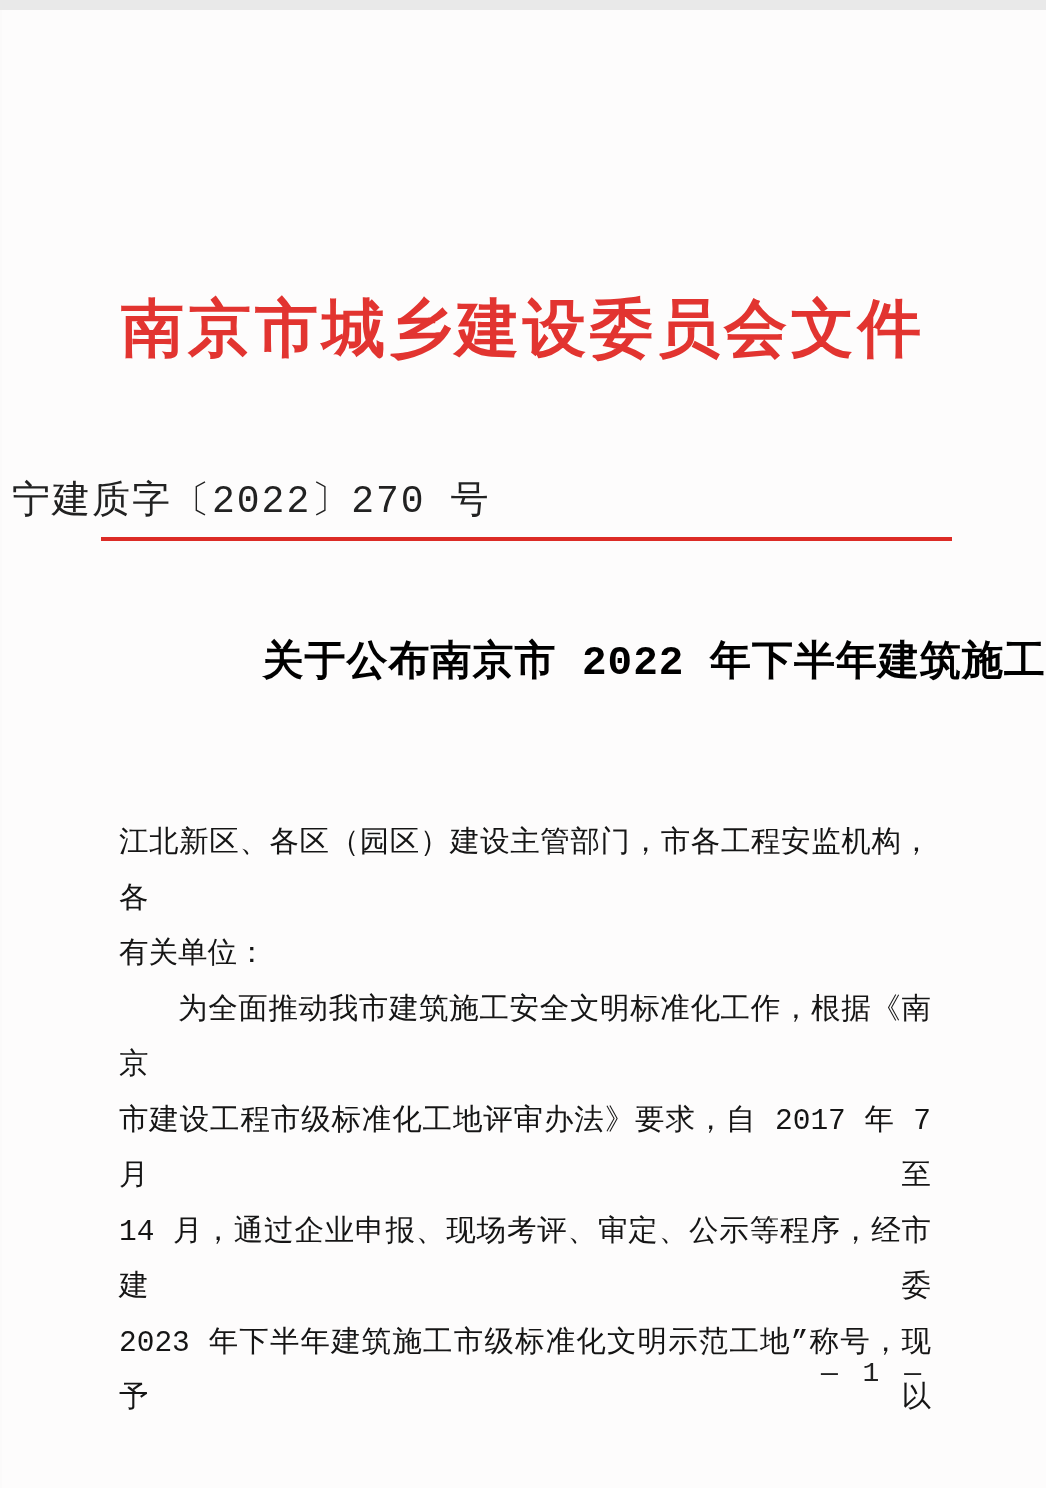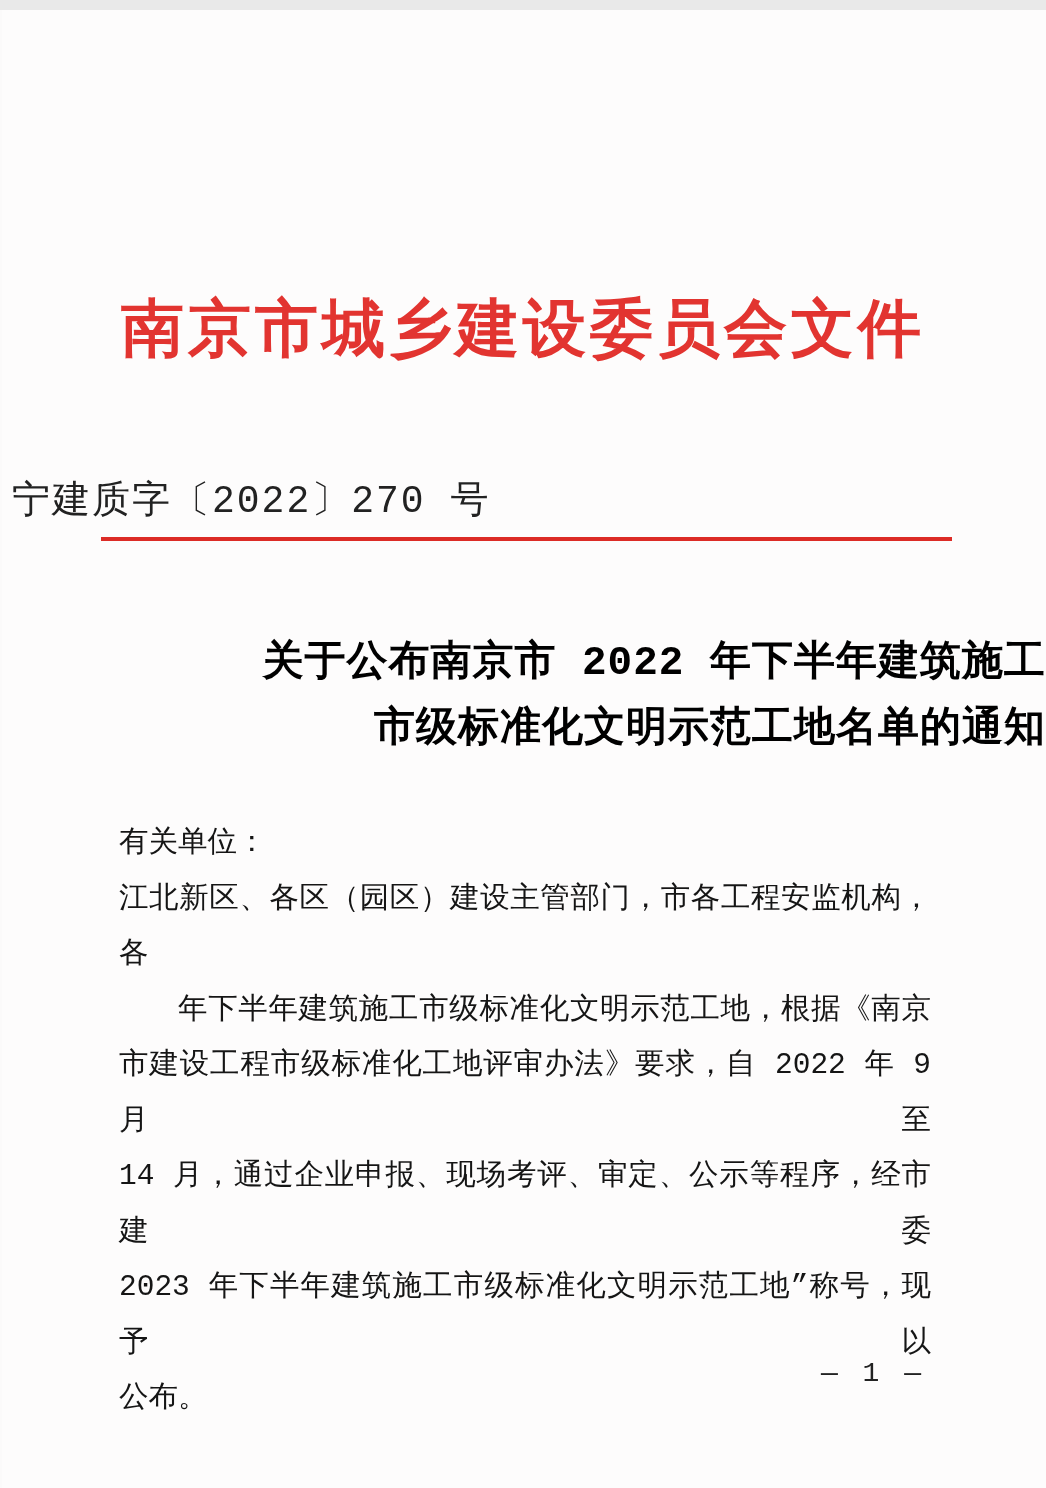--- a/index.html
+++ b/index.html
@@ -95,28 +95,26 @@
 <div class="page">
 
   <div class="header-title">南京市城乡建设委员会文件</div>
 
   <div class="doc-number">宁建质字〔2022〕270 号</div>
 
   <div class="red-rule"></div>
 
   <div class="doc-title">
     <div>关于公布南京市 2022 年下半年建筑施工</div>
-    <div>市级标准化文明示范工地名单的通知</div>
   </div>
 
   <div class="body-text">
+    <div class="line justify">江北新区、各区（园区）建设主管部门，市各工程安监机构，各</div>
     <div class="line">有关单位：</div>
-    <div class="line justify">江北新区、各区（园区）建设主管部门，市各工程安监机构，各</div>
-    <div class="line justify indent">年下半年建筑施工市级标准化文明示范工地，根据《南京</div>
-    <div class="line justify">市建设工程市级标准化工地评审办法》要求，自 2022 年 9 月至</div>
+    <div class="line justify indent">为全面推动我市建筑施工安全文明标准化工作，根据《南京</div>
+    <div class="line justify">市建设工程市级标准化工地评审办法》要求，自 2017 年 7 月至</div>
     <div class="line justify">14 月，通过企业申报、现场考评、审定、公示等程序，经市建委</div>
     <div class="line justify">2023 年下半年建筑施工市级标准化文明示范工地”称号，现予以</div>
-    <div class="line">公布。</div>
   </div>
 
   <div class="page-number">— 1 —</div>
 
 </div>
 
 </body></html>

